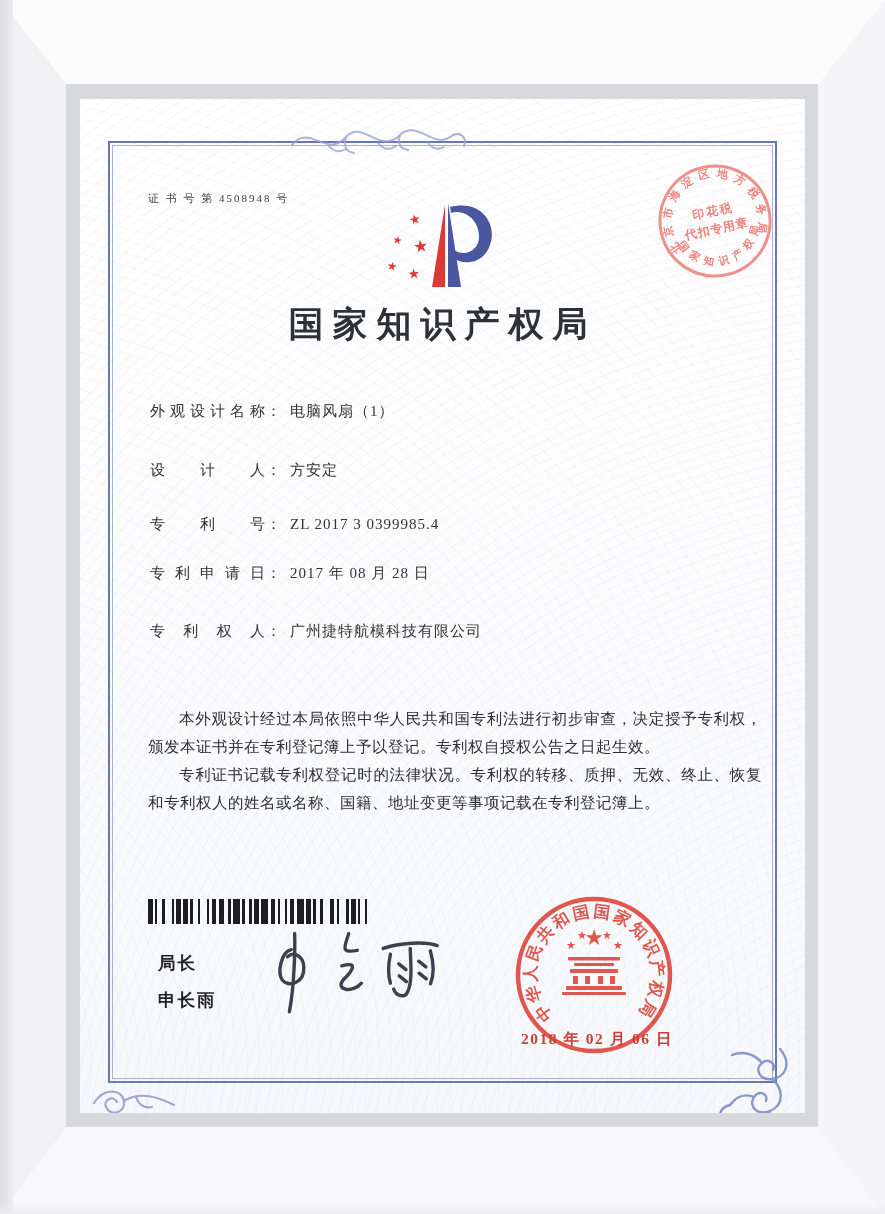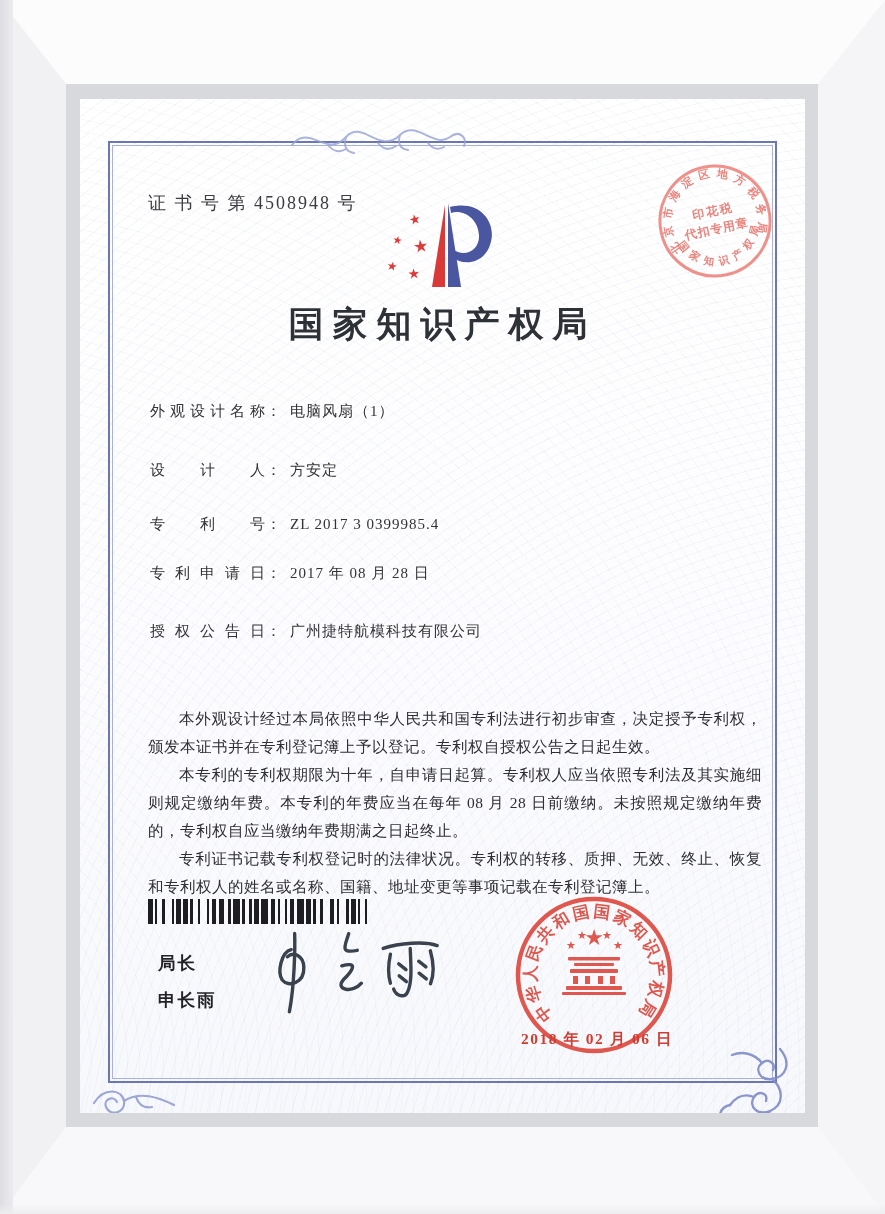--- a/index.html
+++ b/index.html
@@ -24,21 +24,21 @@
   .page{position:relative;width:100%;height:100%;background:
         repeating-radial-gradient(circle at 120% 115%, rgba(167,178,214,.10) 0 1px, rgba(0,0,0,0) 1px 9px),
         repeating-radial-gradient(circle at -25% 95%, rgba(167,178,214,.08) 0 1px, rgba(0,0,0,0) 1px 12px),
         linear-gradient(180deg,#ffffff 0%,#fcfcfe 55%,#f7f8fb 100%);
         overflow:hidden;}
 
   .inner-border{position:absolute;left:28px;right:28px;top:42px;bottom:30px;
         border:2.5px solid #6b76b5;}
   .inner-border .thin{position:absolute;inset:2px;border:1px solid #aab1d8;}
 
-  .cert-no{position:absolute;left:68px;top:92px;font-size:18px;color:#3c3c40;
+  .cert-no{position:absolute;left:68px;top:92px;font-size:11px;color:#3c3c40;
         letter-spacing:2px;text-align:right;}
 
   .logo{position:absolute;left:272px;top:96px;}
 
   .title{position:absolute;left:0;right:0;top:202px;text-align:center;
         font-size:35px;font-weight:bold;color:#2e3237;letter-spacing:9px;}
 
   .field{position:absolute;left:70px;font-size:15px;color:#333336;
         letter-spacing:1px;white-space:nowrap;}
   .f-label{display:inline-block;width:116px;text-align:justify;text-align-last:justify;}
@@ -148,26 +148,25 @@
       <div class="field" style="top:362px">
         <span class="f-label">设计人</span><span class="f-colon">：</span><span>方安定</span>
       </div>
       <div class="field" style="top:416px">
         <span class="f-label">专利号</span><span class="f-colon">：</span><span>ZL 2017 3 0399985.4</span>
       </div>
       <div class="field" style="top:465px">
         <span class="f-label">专利申请日</span><span class="f-colon">：</span><span>2017 年 08 月 28 日</span>
       </div>
       <div class="field" style="top:523px">
-        <span class="f-label">授权公告日</span><span class="f-colon">：</span><span>广州捷特航模科技有限公司</span>
+        <span class="f-label">专利权人</span><span class="f-colon">：</span><span>广州捷特航模科技有限公司</span>
       </div>
 
       <div class="paras">
         <p>本外观设计经过本局依照中华人民共和国专利法进行初步审查，决定授予专利权，颁发本证书并在专利登记簿上予以登记。专利权自授权公告之日起生效。</p>
-        <p>本专利的专利权期限为十年，自申请日起算。专利权人应当依照专利法及其实施细则规定缴纳年费。本专利的年费应当在每年 08 月 28 日前缴纳。未按照规定缴纳年费的，专利权自应当缴纳年费期满之日起终止。</p>
         <p>专利证书记载专利权登记时的法律状况。专利权的转移、质押、无效、终止、恢复和专利权人的姓名或名称、国籍、地址变更等事项记载在专利登记簿上。</p>
       </div>
 
       <div class="barcode" id="barcode">
           <span style="flex-grow: 2; background: rgb(29, 29, 34);"></span>
           <span style="flex-grow: 1; background: transparent;"></span>
           <span style="flex-grow: 1; background: rgb(29, 29, 34);"></span>
           <span style="flex-grow: 2; background: transparent;"></span>
           <span style="flex-grow: 1; background: rgb(29, 29, 34);"></span>
           <span style="flex-grow: 3; background: transparent;"></span>

